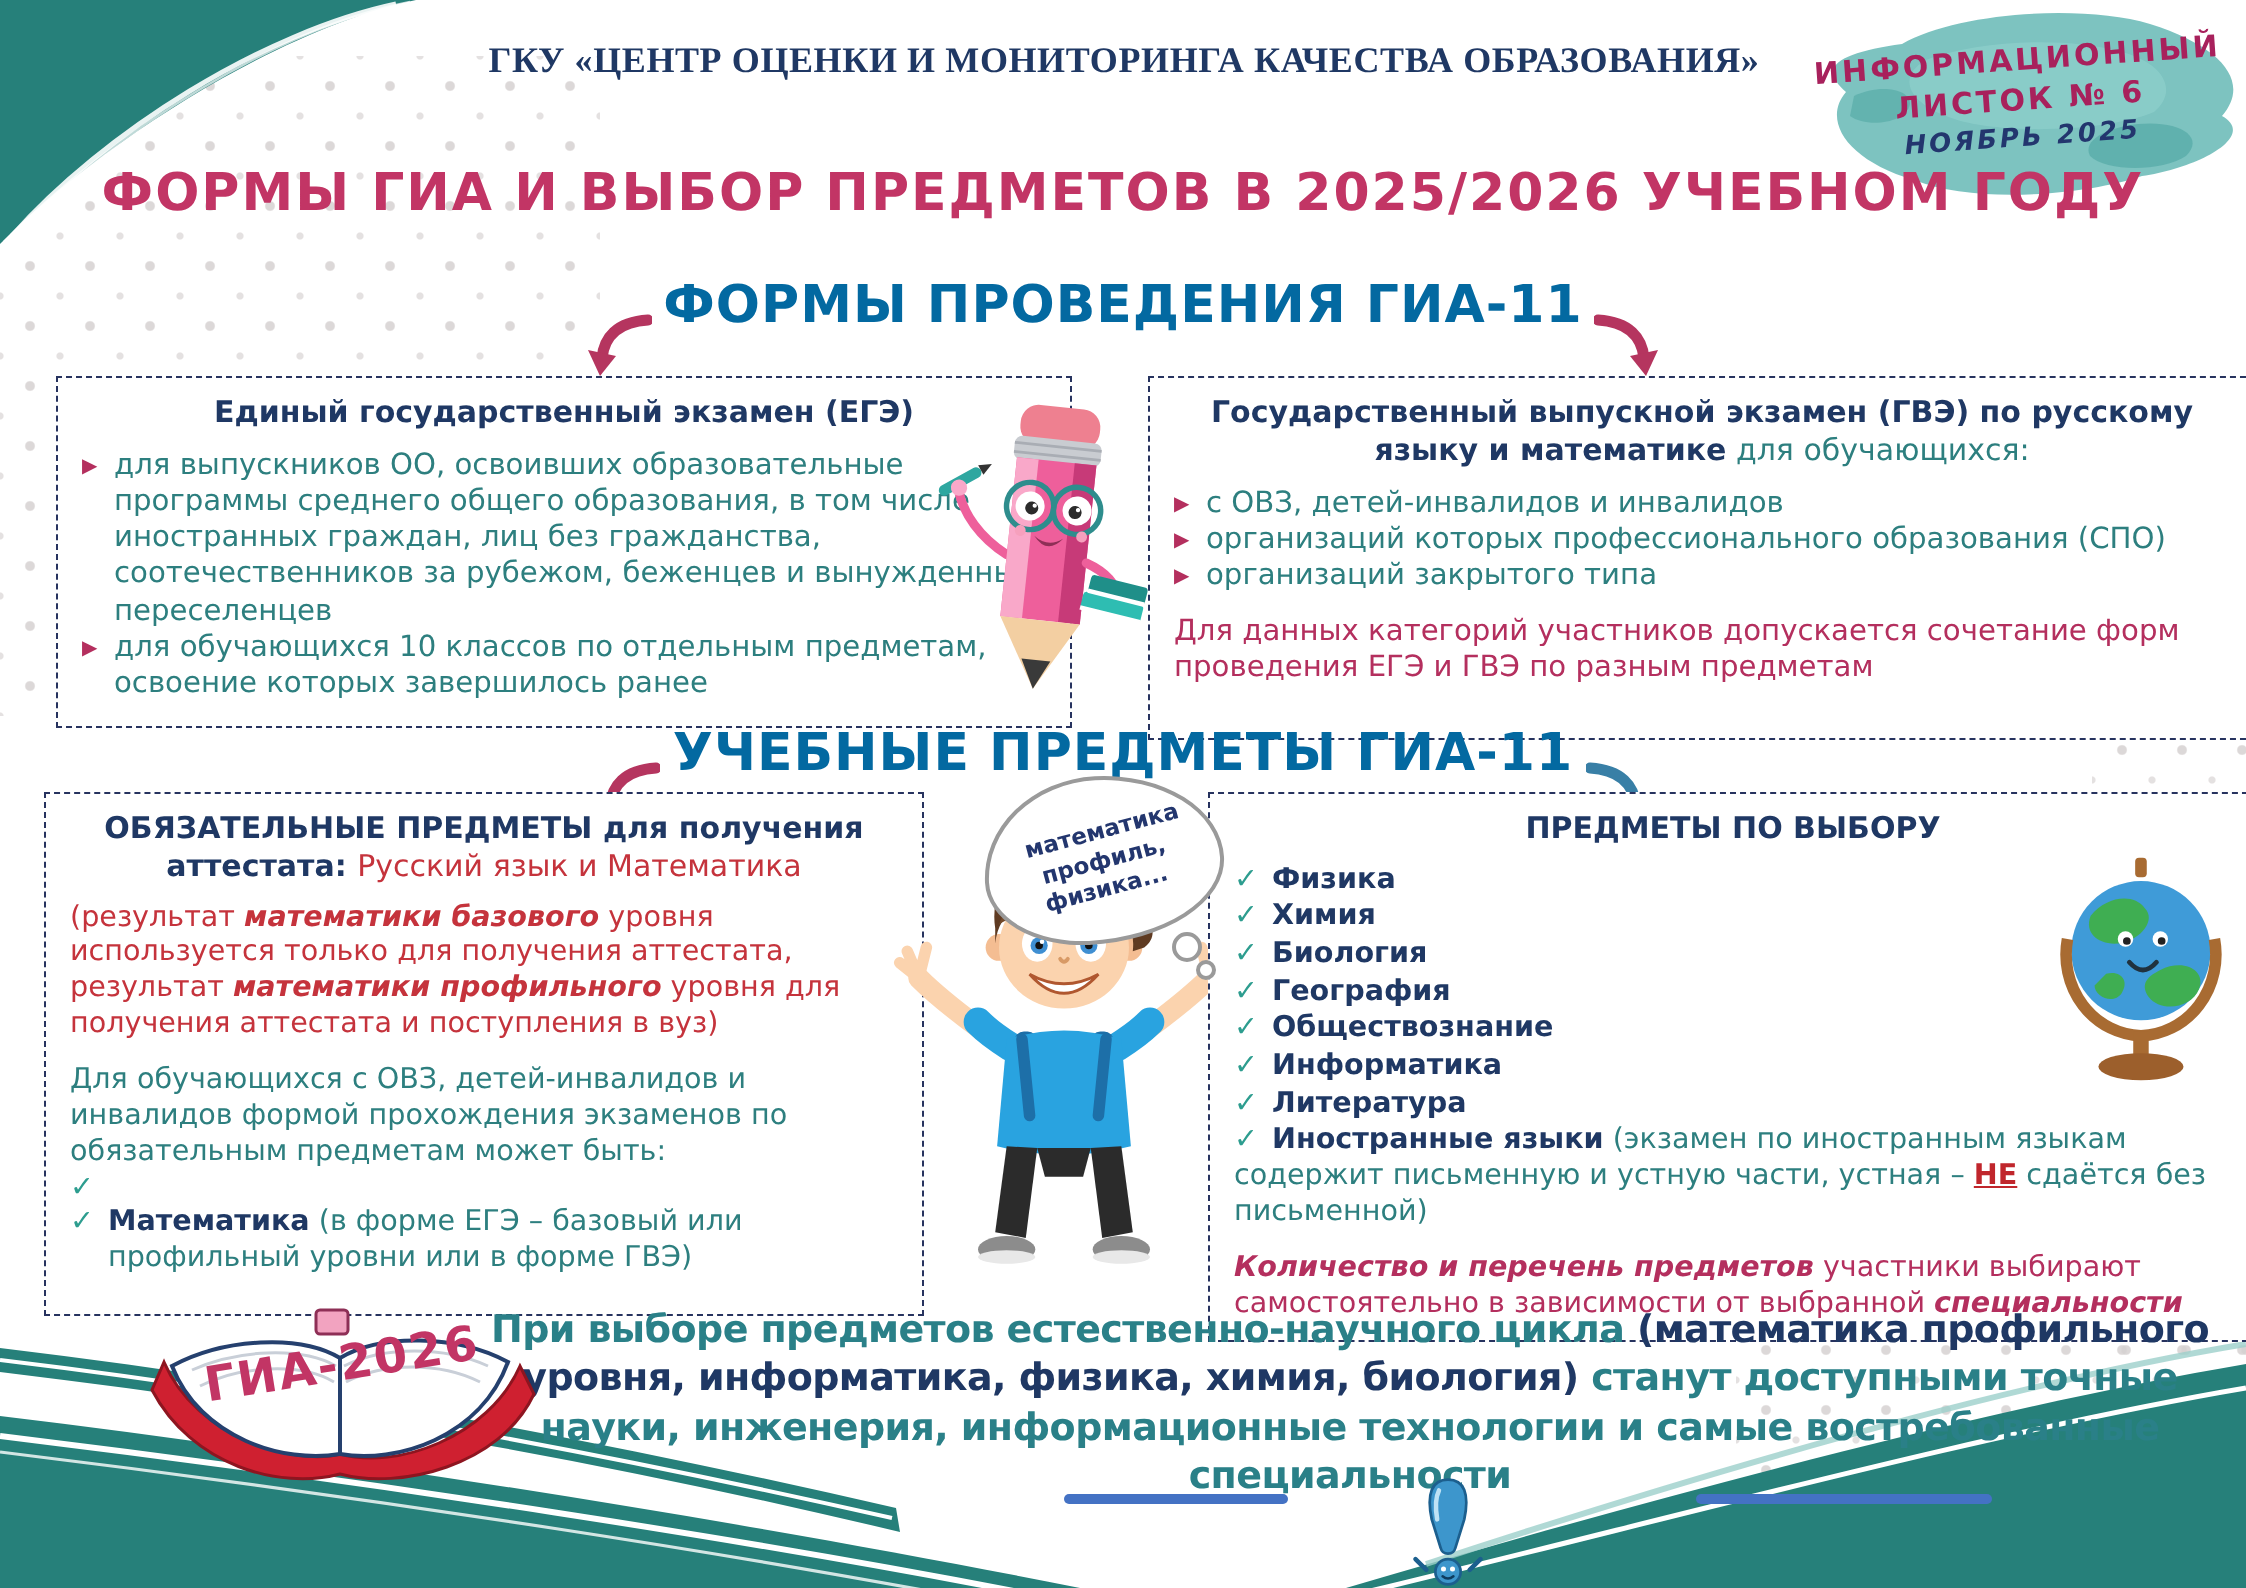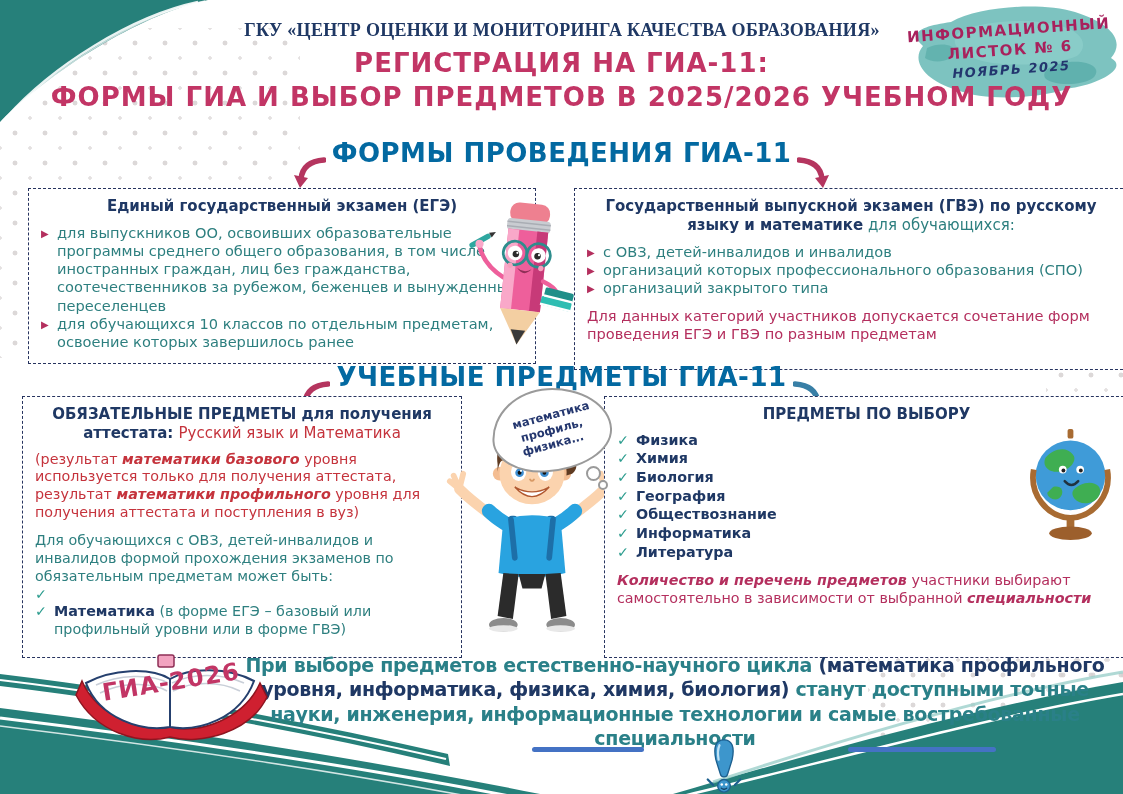--- a/index.html
+++ b/index.html
@@ -112,21 +112,20 @@
     <path d="M176 60 C196 58 210 66 200 76 C188 84 160 84 152 76 C148 68 160 62 176 60 Z" fill="#44a09b" opacity=".5"></path>
     <path d="M34 46 C46 40 62 42 62 50 C60 60 40 62 32 56 Z" fill="#44a09b" opacity=".45"></path>
   </svg>
   <div class="badge-text">
     <div class="badge-l1">ИНФОРМАЦИОННЫЙ</div>
     <div class="badge-l2">ЛИСТОК № 6</div>
     <div class="badge-l3">НОЯБРЬ 2025</div>
   </div>
 
   <div class="org" style="left:62px;">ГКУ «ЦЕНТР ОЦЕНКИ И МОНИТОРИНГА КАЧЕСТВА ОБРАЗОВАНИЯ»</div>
-  <div class="title title1">РЕГИСТРАЦИЯ НА ГИА-11:</div>
   <div class="title title2">ФОРМЫ ГИА И ВЫБОР ПРЕДМЕТОВ В 2025/2026 УЧЕБНОМ ГОДУ</div>
 
   <div class="sec-head" style="top:138px;">
     <svg class="arr" width="34" height="34" viewBox="0 0 34 34">
       <path d="M32 6 C16 7 10 15 9 25" fill="none" stroke="#b5355f" stroke-width="5.5" stroke-linecap="round"></path>
       <polygon points="2,21 16,24 8,34" fill="#b5355f"></polygon>
     </svg>
     <span class="txt">ФОРМЫ ПРОВЕДЕНИЯ ГИА-11</span>
     <svg class="arr" width="34" height="34" viewBox="0 0 34 34" style="transform:scaleX(-1);">
       <path d="M32 6 C16 7 10 15 9 25" fill="none" stroke="#b5355f" stroke-width="5.5" stroke-linecap="round"></path>
@@ -296,20 +295,21 @@
         <span>Обществознание</span>
       </div>
     <div class="subject-row">
         <span class="check">✓</span>
         <span>Информатика</span>
       </div>
     <div class="subject-row">
         <span class="check">✓</span>
         <span>Литература</span>
       </div>
+    <div class="tealtx"><span class="check">✓</span><span class="navy">Иностранные языки</span><span> (экзамен по иностранным языкам содержит письменную и устную части, устная – </span><span class="ne">НЕ</span><span> сдаётся без письменной)</span></div>
     <div class="gap"></div>
     <div class="crimson"><span class="b">Количество и перечень предметов</span><span> участники выбирают самостоятельно в зависимости от выбранной </span><span class="b">специальности</span></div>
     <svg class="abs" style="right:12px;top:30px;width:92px;height:116px;" viewBox="0 0 95 120">
       <rect x="45" y="2" width="6" height="10" rx="2" fill="#a86b32"></rect>
       <circle cx="48" cy="50" r="36" fill="#3f9bd8"></circle>
       <path d="M22 32 C30 22 44 20 50 28 C56 34 48 44 38 46 C28 48 18 42 22 32 Z" fill="#3fae52"></path>
       <path d="M58 60 C70 54 82 60 78 70 C74 80 58 82 52 74 C48 68 50 64 58 60 Z" fill="#3fae52"></path>
       <path d="M30 62 C38 60 42 66 38 72 C34 78 24 74 24 68 Z" fill="#3fae52"></path>
       <circle cx="40" cy="44" r="4" fill="#ffffff"></circle>
       <circle cx="58" cy="44" r="4" fill="#ffffff"></circle>

